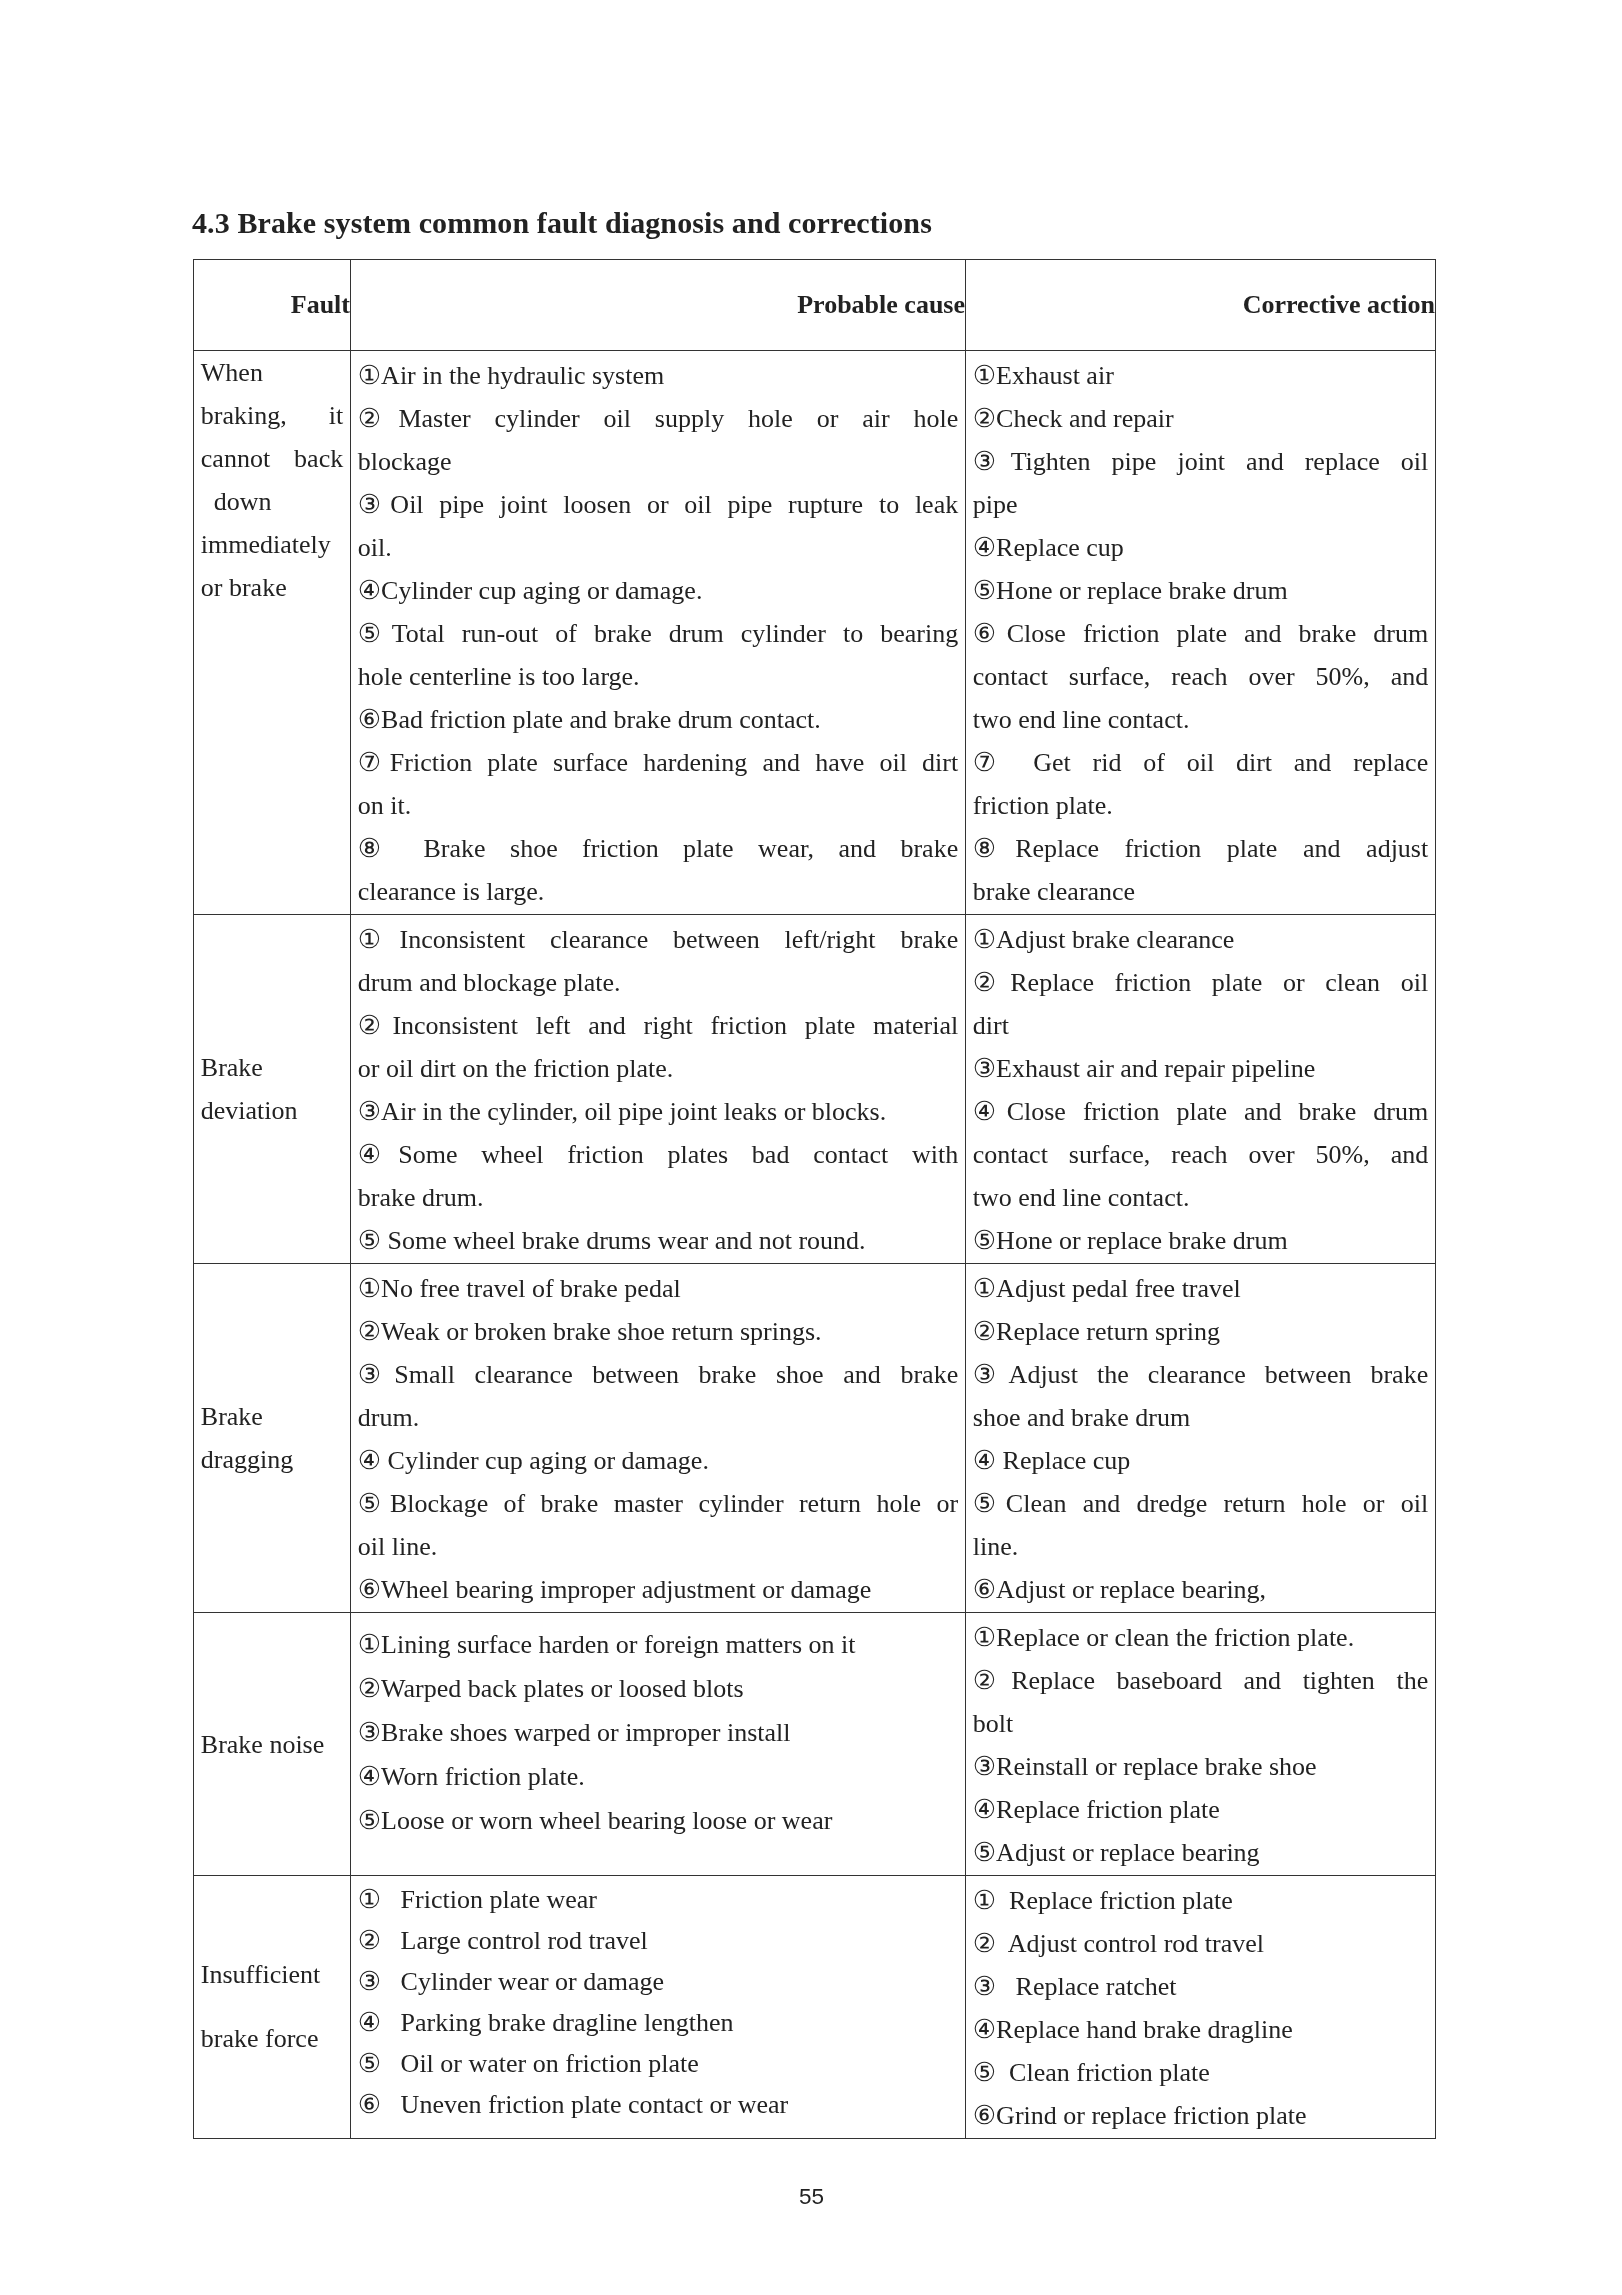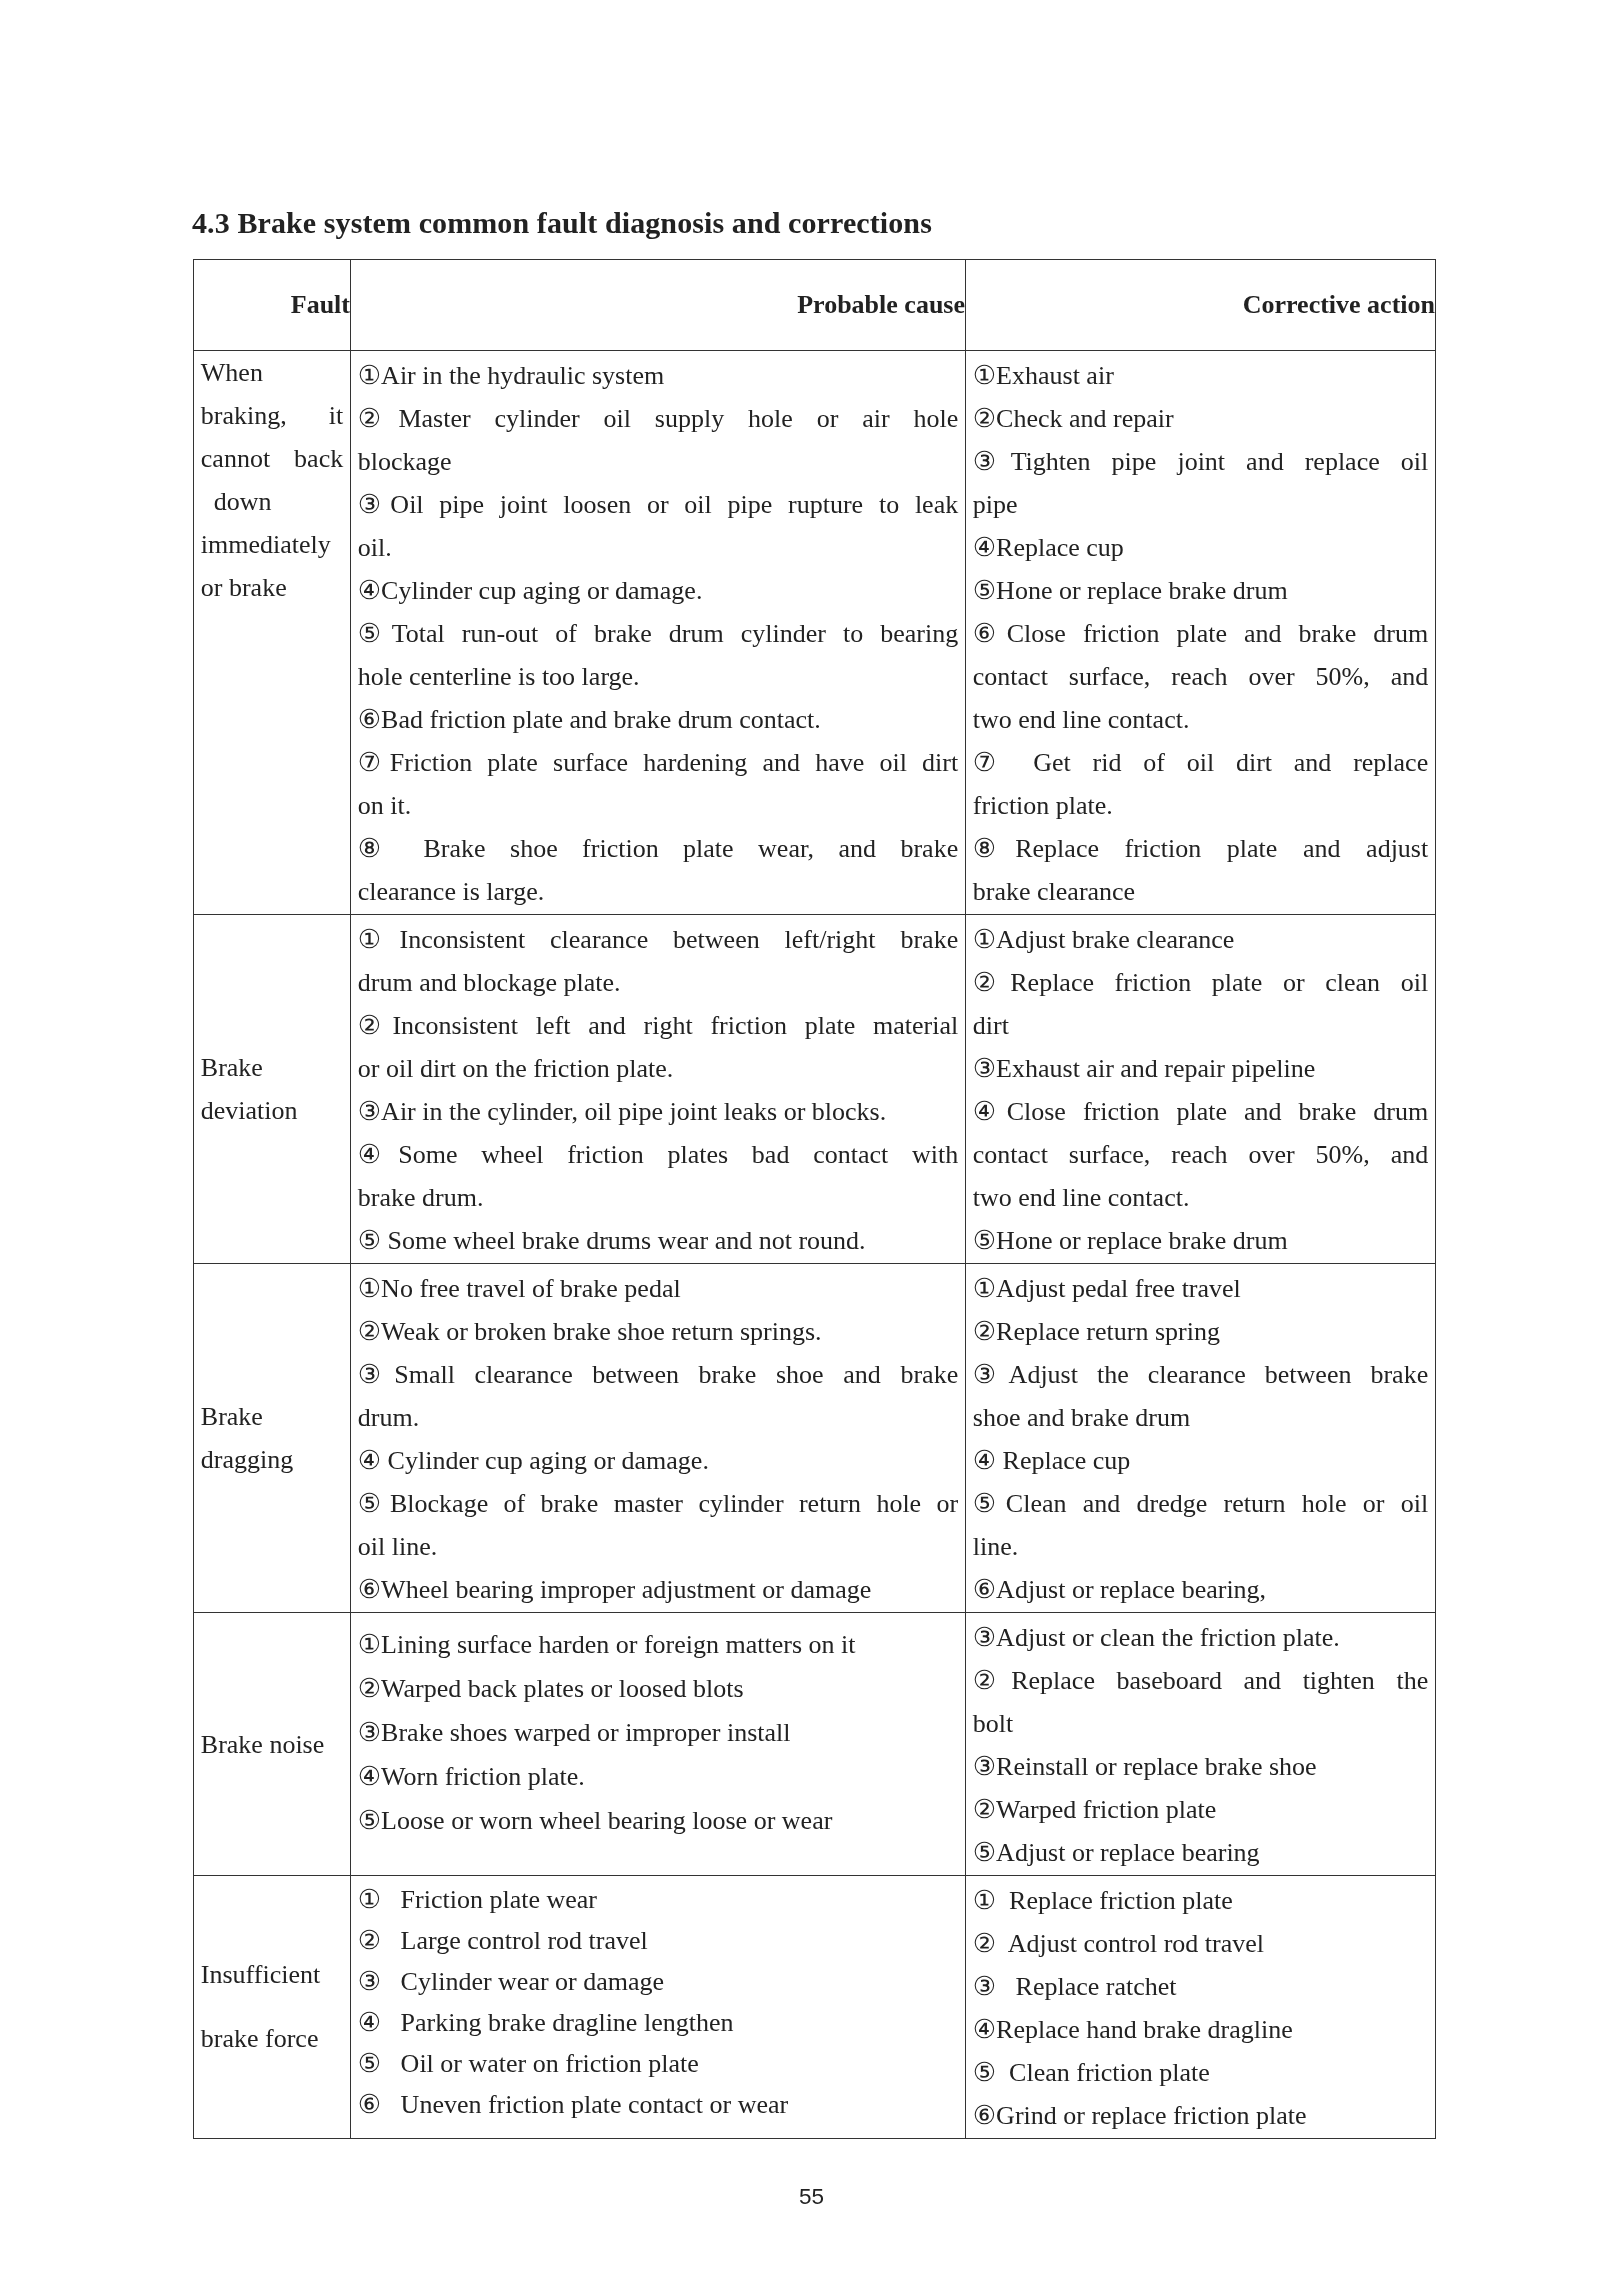--- a/index.html
+++ b/index.html
@@ -152,25 +152,25 @@
           <div class="lines" style="padding-top: 9.5px; line-height: 44px;">
             <span class="line" style="white-space: pre;">①Lining surface harden or foreign matters on it</span>
             <span class="line" style="white-space: pre;">②Warped back plates or loosed blots</span>
             <span class="line" style="white-space: pre;">③Brake shoes warped or improper install</span>
             <span class="line" style="white-space: pre;">④Worn friction plate.</span>
             <span class="line" style="white-space: pre;">⑤Loose or worn wheel bearing loose or wear</span>
           </div>
         </td>
         <td>
           <div class="lines">
-            <span class="line" style="white-space: pre;">③Adjust or clean the friction plate.</span>
+            <span class="line" style="white-space: pre;">①Replace or clean the friction plate.</span>
             <span class="line just" style="white-space: normal;">②Replace baseboard and tighten the</span>
             <span class="line" style="white-space: pre;">bolt</span>
             <span class="line" style="white-space: pre;">③Reinstall or replace brake shoe</span>
-            <span class="line" style="white-space: pre;">②Warped friction plate</span>
+            <span class="line" style="white-space: pre;">④Replace friction plate</span>
             <span class="line" style="white-space: pre;">⑤Adjust or replace bearing</span>
           </div>
         </td>
       </tr>
       <tr class="thick-top">
         <td class="cell-fault middle" style="text-align: left; line-height: 64px;">
           <span class="line" style="text-align: inherit;">Insufficient</span>
           <span class="line" style="text-align: inherit;">brake force</span>
         </td>
         <td>

